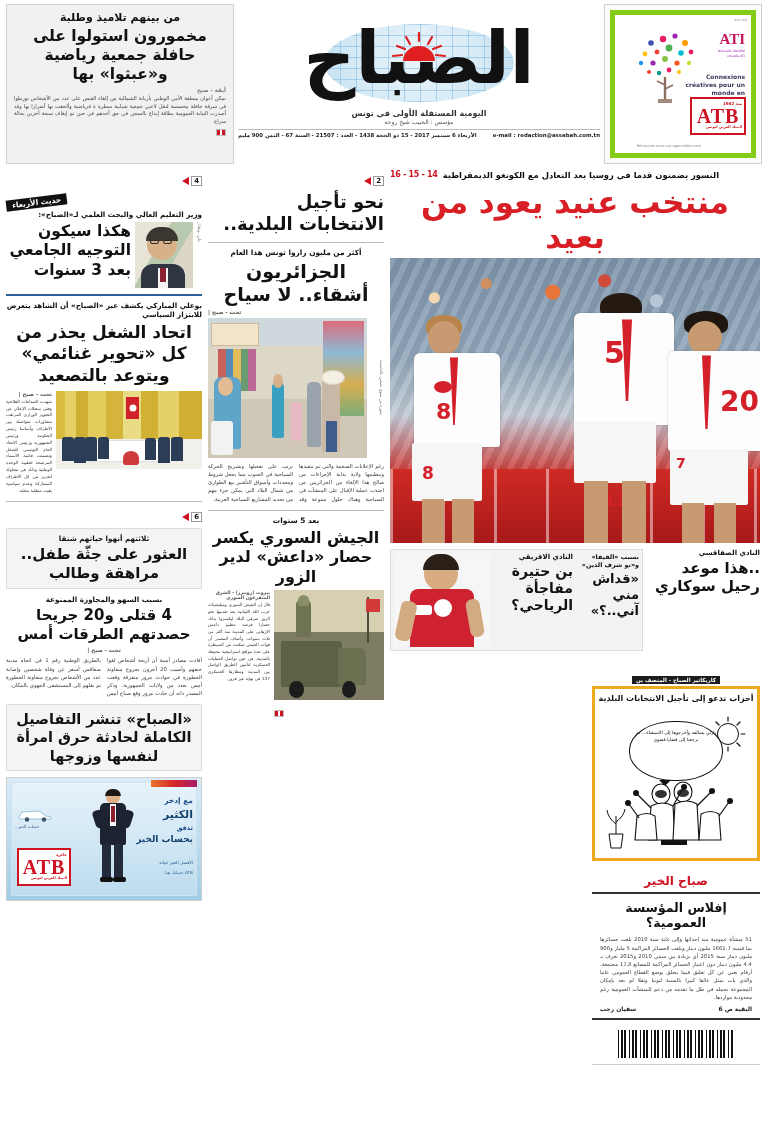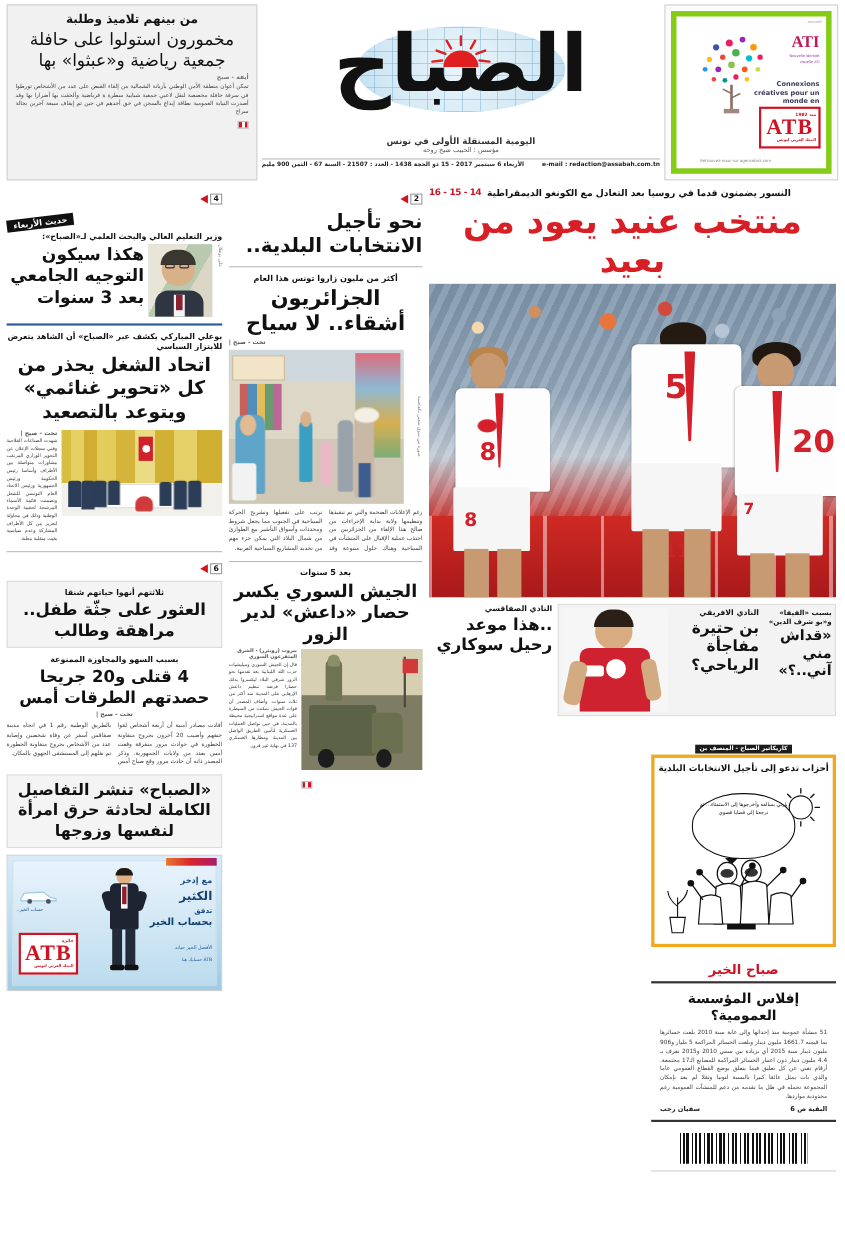--- a/index.html
+++ b/index.html
@@ -32,21 +32,21 @@
 
   
   .top-row { display: flex; flex-direction: row-reverse; align-items: stretch; height: 160px; gap: 4px; }
 
   
   .promo-box {
     width: 228px; background: #f1f1f1; border: 1px solid #d0d0d0;
     padding: 6px 7px 4px 7px; display: flex; flex-direction: column;
   }
   .promo-kicker { font-size: 11px; font-weight: bold; text-align: center; color:#111; margin-bottom: 3px;}
-  .promo-head { font-size: 15.5px; font-weight: normal; line-height: 1.22; color: #111; text-align: center; }
+  .promo-head { font-size: 15.5px; font-weight: bold; line-height: 1.22; color: #111; text-align: center; }
   .promo-meta { font-size: 5.5px; font-weight: bold; color: #777; margin: 3px 0 2px; text-align: right;}
   .promo-body { font-size: 5.2px; line-height: 1.5; color: #444; text-align: justify; }
   .flagdot { width: 10px; height: 7px; margin-top: 3px;
     background: linear-gradient(to left,#cf1323 0 33%,#fff 33% 66%,#cf1323 66% 100%); border:1px solid #bbb;}
 
   
   .masthead { flex: 1; display: flex; flex-direction: column; align-items: center; justify-content: flex-start; padding-top: 6px;}
   .logo-wrap { position: relative; width: 360px; height: 98px; }
   .logo-glyph {
     position: absolute; inset: 0; text-align: center;
@@ -56,21 +56,21 @@
   .globe {
     position: absolute; left: 50%; transform: translateX(-50%); bottom: 6px;
     width: 190px; height: 78px; border-radius: 50%; z-index: 1;
     background:
       repeating-linear-gradient(to right, rgba(120,180,220,.55) 0 1px, transparent 1px 16px),
       repeating-linear-gradient(to bottom, rgba(120,180,220,.55) 0 1px, transparent 1px 11px),
       radial-gradient(circle at 50% 45%, #eaf5fb 0%, #cfe7f4 70%, #bcdcef 100%);
     opacity: .95;
   }
   .sun { position: absolute; left: 50%; transform: translateX(-50%); top: 22px; width: 56px; height: 30px; z-index: 2;}
-  .tagline { font-size: 8px; font-weight: bold; color: #333; margin-top: 16px; letter-spacing: .2px;}
+  .tagline { font-size: 8px; font-weight: bold; color: #333; margin-top: 1px; letter-spacing: .2px;}
   .founder { font-size: 6px; color: #555; }
   .masthead-rule { width: 100%; border-top: 1px solid #bbb; margin-top: 4px; padding-top: 2px; }
   .dateline { display: flex; flex-direction: row-reverse; justify-content: space-between;
               width: 100%; font-size: 5.4px; font-weight: bold; color: #222; }
 
   
   .topad {
     width: 158px; border: 1px solid #cfcfcf; background: #fbfbfb;
     padding: 5px; display: flex; flex-direction: column; position: relative;
   }
@@ -514,45 +514,45 @@
           </div>
           <div class="shorts" style="left:10px;top:142px;width:78px;height:56px;"></div>
           <div class="num" style="left:16px;top:148px;font-size:14px;">7</div>
           <div class="leg" style="left:22px;top:196px;width:22px;height:40px;"></div>
           <div class="leg" style="left:54px;top:196px;width:22px;height:40px;"></div>
         </div>
       </div>
 
       <div class="sports-strip">
 
-        <div class="ss-cell" style="flex:0 0 112px">
-          <div class="ss-kick ar" style="text-align:right">النادي الصفاقسي</div>
-          <div class="ss-head ar" style="text-align:right;font-size:15px">..هذا موعد رحيل سوكاري</div>
-        </div>
-
         <div class="ss-cell" style="flex:1">
           <div class="ss-photobox">
             <div style="width:96px;height:94px;position:relative;overflow:hidden;background:#f6f6f6;">
               <div style="position:absolute;left:30px;top:4px;width:34px;height:34px;border-radius:50%;background:#d8ab80;"></div>
               <div style="position:absolute;left:29px;top:1px;width:36px;height:16px;border-radius:18px 18px 0 0;background:#2a2018;"></div>
               <div style="position:absolute;left:16px;top:36px;width:64px;height:58px;background:#cf2230;border-radius:8px 8px 0 0;"></div>
               <div style="position:absolute;left:40px;top:46px;width:18px;height:18px;border-radius:50%;background:#fff;"></div>
               <div style="position:absolute;left:18px;top:52px;width:20px;height:10px;background:#fff;border-radius:3px;font-size:7px;"></div>
               <div style="position:absolute;left:4px;top:48px;width:16px;height:40px;background:#d3ab82;border-radius:6px;transform:rotate(12deg)"></div>
               <div style="position:absolute;left:74px;top:46px;width:14px;height:38px;background:#d3ab82;border-radius:6px;transform:rotate(-10deg)"></div>
             </div>
             <div style="flex:1;">
               <div class="ss-kick ar" style="text-align:right">النادي الافريقي</div>
               <div class="ss-head ar" style="text-align:right;font-size:14px">بن حتيرة مفاجأة الرياحي؟</div>
             </div>
             <div style="width:62px;">
               <div class="ss-kick ar" style="text-align:right;font-size:6.4px;">بسبب «الفيفا» و«بو شرف الدين»</div>
               <div class="ss-head ar" style="text-align:right;font-size:13px">«قداش مني آني..؟»</div>
             </div>
           </div>
+        </div>
+
+        <div class="ss-cell" style="flex:0 0 112px">
+          <div class="ss-kick ar" style="text-align:right">النادي الصفاقسي</div>
+          <div class="ss-head ar" style="text-align:right;font-size:15px">..هذا موعد رحيل سوكاري</div>
         </div>
       </div>
 
       <div style="display:flex;flex-direction:row-reverse;gap:6px;margin-top:8px;">
         <div style="width:196px;"></div>
         <div class="cartoon-wrap" style="width:168px;">
           <div style="text-align:center;">
             <span class="cartoon-tab ar">كاريكاتير الصباح - المنصف بن</span>
           </div>
           <div class="cartoon-box">

